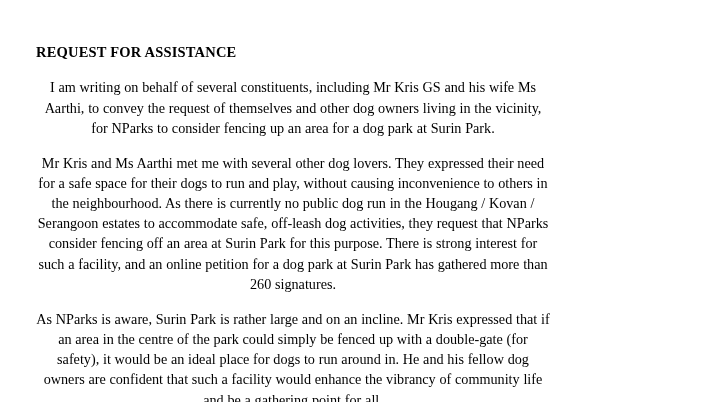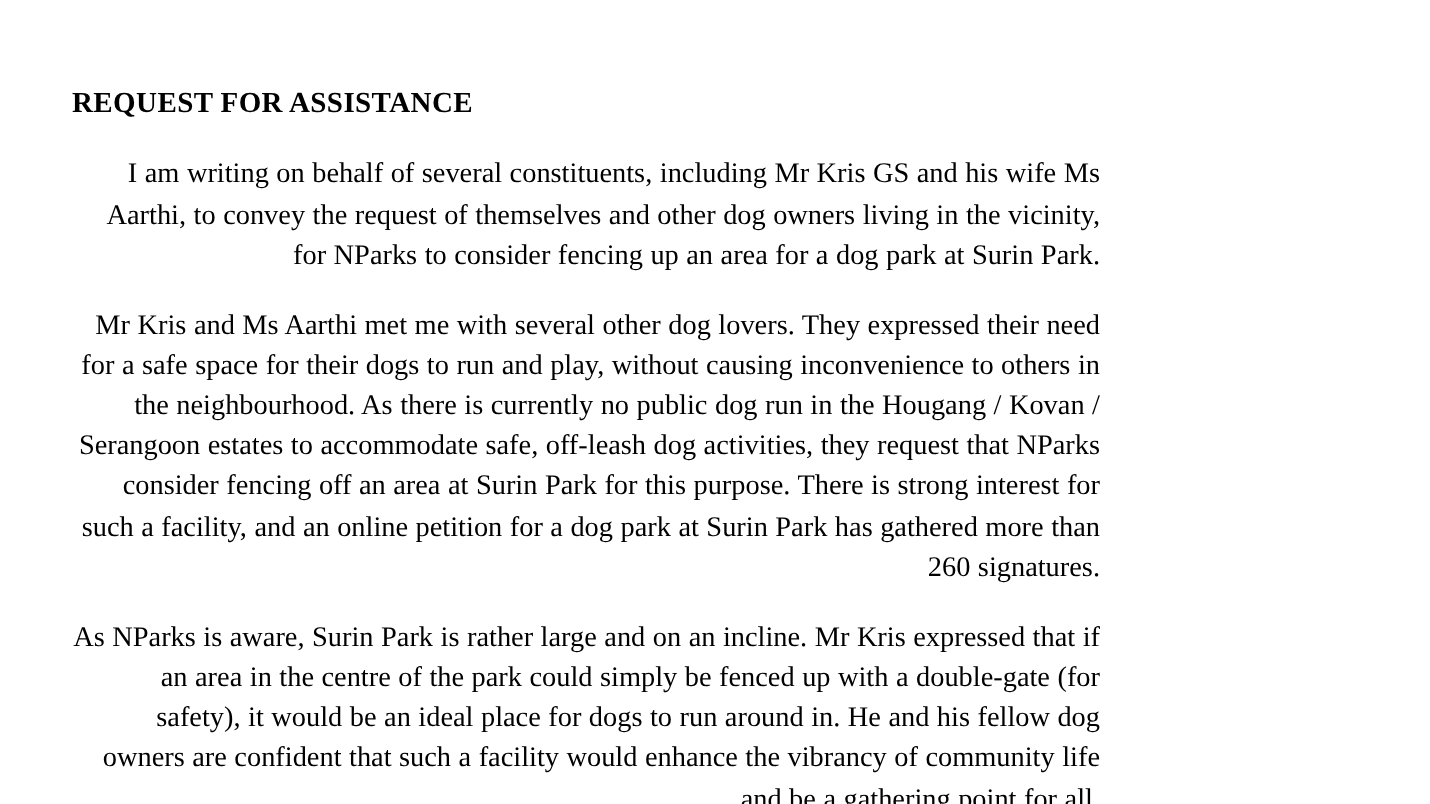--- a/index.html
+++ b/index.html
@@ -26,21 +26,21 @@
     font-weight: bold;
     font-size: 14.5px;
     letter-spacing: 0.2px;
     margin: 0 0 16px 0;
     line-height: 1.2;
   }
   .para {
     font-size: 14.2px;
     line-height: 1.42;
     margin: 0 0 15px 0;
-    text-align: right;
+    text-align: center;
     word-spacing: 0.2px;
   }
   .para.tight {
     margin-bottom: 15px;
   }
   .signoff {
     font-size: 14.2px;
     line-height: 1.42;
     margin: 0;
   }

